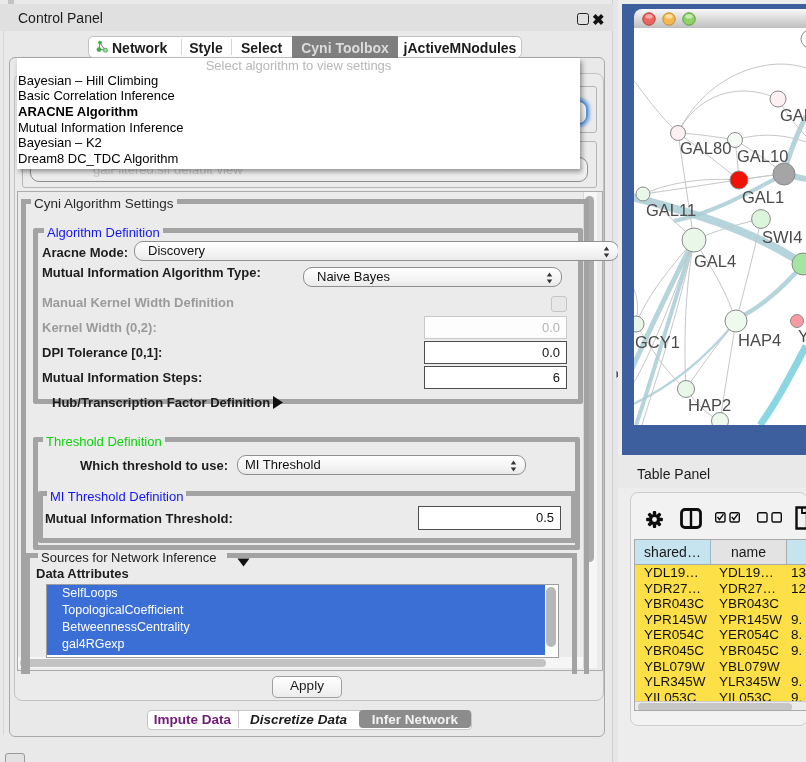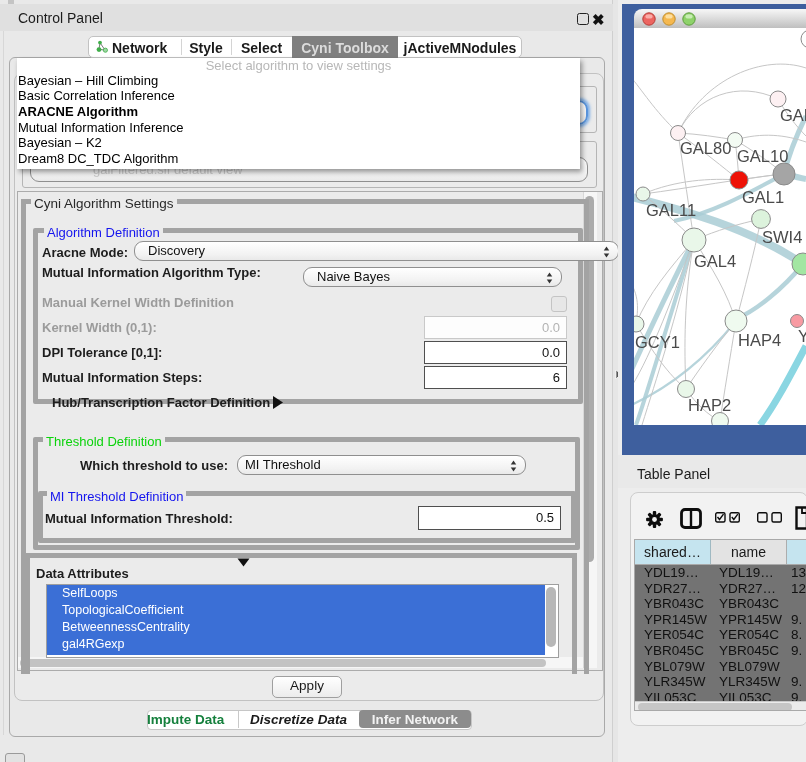--- a/index.html
+++ b/index.html
@@ -65,21 +65,21 @@
 </div>
 <div class="abs lbl" style="left:42px;top:265px;">Mutual Information Algorithm Type:</div>
 <div class="abs combo" style="left:277px;top:267px;width:259px;height:20px;line-height:18px;margin-left:26px;">Naive Bayes
   <svg class="spin" viewBox="0 0 9 16">
       <path d="M4.5 1 L8 6 L1 6 Z" fill="#333"></path>
       <path d="M4.5 15 L1 10 L8 10 Z" fill="#333"></path>
     </svg>
 </div>
 <div class="abs lbl dis" style="left:42px;top:295px;">Manual Kernel Width Definition</div>
 <div class="abs" style="left:551px;top:296px;width:14px;height:14px;background:#e7e7e7;border:1px solid #c4c4c4;border-radius:3px;"></div>
-<div class="abs lbl dis" style="left:42px;top:320px;">Kernel Width (0,1):</div>
+<div class="abs lbl dis" style="left:42px;top:320px;">Kernel Width (0,2):</div>
 <div class="abs fld fldd" style="left:424px;top:316px;width:143px;height:23px;">0.0</div>
 <div class="abs lbl" style="left:42px;top:345px;">DPI Tolerance [0,1]:</div>
 <div class="abs fld" style="left:424px;top:341px;width:143px;height:23px;">0.0</div>
 <div class="abs lbl" style="left:42px;top:370px;">Mutual Information Steps:</div>
 <div class="abs fld" style="left:424px;top:366px;width:143px;height:23px;">6</div>
 
 <div class="abs lbl" style="left:52px;top:395px;">Hub/Transcription Factor Definition</div>
 <svg class="abs" style="left:272px;top:395px;" width="12" height="15" viewBox="0 0 12 15">
     <path d="M1 1 L11 7.5 L1 14 Z" fill="#111"></path>
   </svg>
@@ -94,36 +94,37 @@
       <path d="M4.5 15 L1 10 L8 10 Z" fill="#333"></path>
     </svg>
 </div>
 <div class="frame" style="left:38px;top:491px;width:528px;height:42px;">
   <span class="legend" style="left:4px;top:-7px;color:#1414ee;">MI Threshold Definition</span>
 </div>
 <div class="abs lbl" style="left:45px;top:511px;">Mutual Information Threshold:</div>
 <div class="abs fld" style="left:418px;top:506px;width:143px;height:24px;line-height:22px;">0.5</div>
 
 <div class="frame" style="left:25px;top:553px;width:542px;height:116px;border-bottom:none;border-radius:0;">
+  <span class="legend" style="left:8px;color:#1d1d1d;">Sources for Network Inference &nbsp;</span>
   <svg class="abs" style="left:207px;top:0px;" width="13" height="9" viewBox="0 0 13 9">
       <path d="M0.5 0.5 L12.5 0.5 L6.5 8.5 Z" fill="#111"></path>
     </svg>
 </div>
 <div class="abs lbl" style="left:36px;top:566px;">Data Attributes</div>
 
 <div class="abs" style="left:46px;top:584px;width:511px;height:72px;background:#fff;border:1px solid #9e9e9e;"></div>
 <div class="abs" style="left:47px;top:585px;width:498px;height:70px;background:#3b6fd6;"></div>
 <div class="abs" style="left:62px;top:585px;width:400px;font-size:12.5px;color:#fff;line-height:17px;">SelfLoops<br>TopologicalCoefficient<br>BetweennessCentrality<br>gal4RGexp</div>
 <div class="abs" style="left:546px;top:587px;width:10px;height:60px;background:#b7b7b7;border-radius:5px;"></div>
 
 <div class="abs" style="left:272px;top:676px;width:68px;height:20px;border:1px solid #9f9f9f;border-radius:5px;background:linear-gradient(#ffffff,#ececec);font-size:13.5px;color:#1a1a1a;text-align:center;line-height:17px;">Apply</div>
 
 <div class="abs" style="left:147px;top:710px;width:323px;height:18px;background:#fff;border:1px solid #c6c6c6;border-radius:4px;"></div>
 <div class="abs" style="left:359px;top:710px;width:112px;height:18px;background:#8c8c8c;border-radius:4px;"></div>
-<div class="abs" style="left:147px;top:712px;width:91px;text-align:left;font-size:13.5px;font-weight:bold;color:#15803d;">Impute Data</div>
+<div class="abs" style="left:147px;top:712px;width:91px;text-align:center;font-size:13.5px;font-weight:bold;color:#701a75;">Impute Data</div>
 <div class="abs" style="left:238px;top:711px;width:1px;height:17px;background:#c9c9c9;"></div>
 <div class="abs" style="left:238px;top:712px;width:121px;text-align:center;font-size:13.5px;font-weight:bold;color:#1a1a1a;font-style:italic;">Discretize Data</div>
 <div class="abs" style="left:359px;top:712px;width:112px;text-align:center;font-size:13.5px;font-weight:bold;color:#f2f2f2;">Infer Network</div>
 
 <div class="abs" style="left:5px;top:753px;width:18px;height:14px;border:1px solid #9a9a9a;border-radius:3px;background:#e2e2e2;"></div>
 
 <div class="abs" style="left:88px;top:36px;width:434px;height:22px;background:#fff;border:1px solid #c2c2c2;border-radius:5px;box-sizing:border-box;"></div>
 <div class="abs" style="left:292px;top:36px;width:106px;height:22px;background:#7f7f7f;"></div>
 <div class="abs" style="left:181px;top:39px;width:1px;height:16px;background:#d4d4d4;"></div>
 <div class="abs" style="left:231px;top:39px;width:1px;height:16px;background:#d4d4d4;"></div>
@@ -268,21 +269,21 @@
 </svg>
 <svg class="abs" style="left:757px;top:512px;" width="26" height="11" viewBox="0 0 26 11">
   <rect x="0.7" y="0.7" width="9.3" height="9.3" rx="1.5" fill="none" stroke="#0d0d0d" stroke-width="1.4"></rect>
   <rect x="15" y="0.7" width="9.3" height="9.3" rx="1.5" fill="none" stroke="#0d0d0d" stroke-width="1.4"></rect>
 </svg>
 <svg class="abs" style="left:795px;top:506px;" width="11" height="24" viewBox="0 0 11 24">
   <path d="M1.5 1.5 L12 1.5 L12 22.5 L1.5 22.5 Z" fill="none" stroke="#0d0d0d" stroke-width="2.4"></path>
   <path d="M7 1 L7 7 L12 7" fill="none" stroke="#0d0d0d" stroke-width="1.8"></path>
 </svg>
 
-<div class="abs" style="left:634px;top:539px;width:172px;height:172px;background:#737373;border:1px solid #a9a9a9;border-right:none;box-sizing:border-box;overflow:hidden;">
+<div class="abs" style="left:634px;top:539px;width:172px;height:172px;background:#fde047;border:1px solid #a9a9a9;border-right:none;box-sizing:border-box;overflow:hidden;">
   <div class="abs" style="left:0;top:0;width:76px;height:24px;background:#c5e4ef;border-right:1px solid #9fb9c2;box-sizing:border-box;text-align:center;font-size:14px;color:#1a1a1a;line-height:24px;">shared…</div>
   <div class="abs" style="left:76px;top:0;width:76px;height:24px;background:#e3e3e3;border-right:1px solid #adadad;box-sizing:border-box;text-align:center;font-size:14px;color:#1a1a1a;line-height:24px;">name</div>
   <div class="abs" style="left:152px;top:0;width:20px;height:24px;background:#c5e4ef;"></div>
   <div class="abs" style="left:0;top:24px;width:172px;height:1px;background:#a9a9a9;"></div>
   <div class="abs" style="left:9px;top:25px;font-size:13.5px;color:#111;line-height:15.6px;white-space:pre;">YDL19…
 YDR27…
 YBR043C
 YPR145W
 YER054C
 YBR045C

